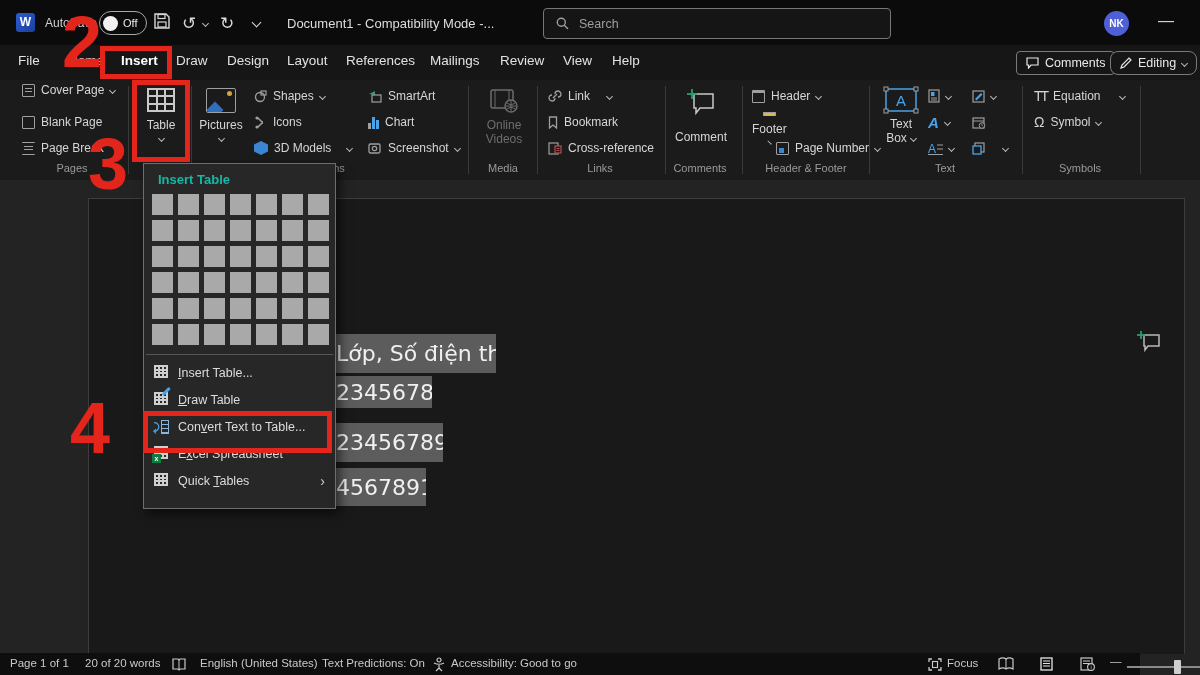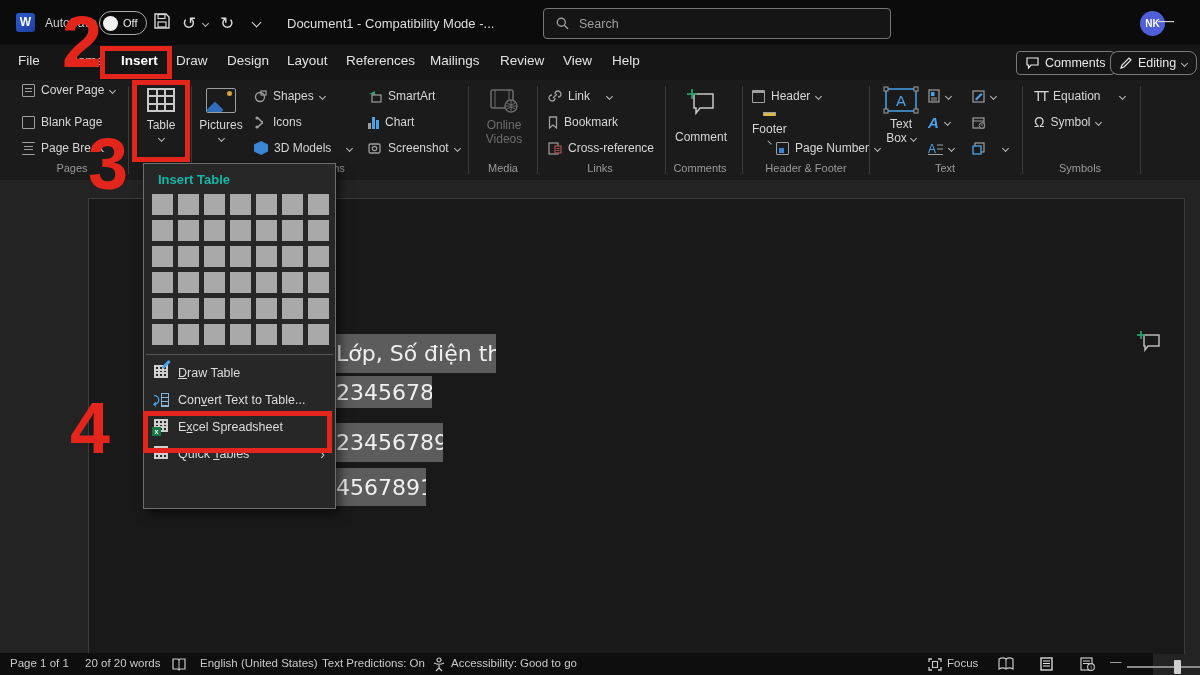--- a/index.html
+++ b/index.html
@@ -18,21 +18,21 @@
   .togglelabel{font-size:11px;color:#e8e8e8;margin-left:5px;}
   .qicon{position:absolute;top:12px;font-size:17px;color:#d9d9d9;}
   .chev{display:inline-block;width:6px;height:6px;border-right:1.4px solid #b9b9b9;
         border-bottom:1.4px solid #b9b9b9;transform:rotate(45deg);}
   .chev.sm{width:4px;height:4px;}
   .doctitle{position:absolute;left:287px;top:16px;font-size:13px;color:#dedede;white-space:nowrap;}
   .searchbox{position:absolute;left:543px;top:8px;width:346px;height:29px;border:1px solid #777;
              border-radius:4px;background:#151515;display:flex;align-items:center;text-align:right;}
   .searchtext{font-size:12.5px;color:#9f9f9f;margin-left:10px;}
   .avatar{position:absolute;left:1104px;top:11px;width:25px;height:25px;border-radius:50%;
-          background:#4e5fd7;color:#fff;font-size:10px;font-weight:bold;text-align:center;line-height:25px;margin-left:36px;}
+          background:#4e5fd7;color:#fff;font-size:10px;font-weight:bold;text-align:center;line-height:25px;}
   .minbtn{position:absolute;left:1158px;top:12px;font-size:16px;color:#d9d9d9;}
   
   .tabrow{position:absolute;left:0;top:45px;width:1200px;height:35px;background:#161616;}
   .tab{position:absolute;top:8px;font-size:13.5px;color:#e2e2e2;}
   .tab.active{color:#fff;font-weight:bold;}
   .underline{position:absolute;top:31px;height:2.5px;background:#8aa8c7;border-radius:2px;}
   .pillbtn{position:absolute;top:6px;height:22px;border:1px solid #7a7a7a;border-radius:4px;
            display:flex;align-items:center;padding:0 9px;font-size:12.5px;color:#e8e8e8;gap:6px;background:#161616;}
   
   .ribbon{position:absolute;left:0;top:80px;width:1200px;height:100px;background:#1b1b1b;border-bottom:1px solid #000;}
@@ -76,21 +76,21 @@
   .pencil{position:absolute;right:-2px;top:-2px;width:10px;height:2.5px;background:#4aa3e8;transform:rotate(-45deg);border-radius:1px;}
   .cvt-arrow{position:absolute;left:-1px;top:2px;color:#4aa3e8;font-size:11px;font-weight:bold;}
   .cvt-col{position:absolute;right:0;top:1px;width:6px;height:12px;border:1px solid #8ab4d8;display:flex;flex-direction:column;}
   .cvt-col i{flex:1;border-bottom:0.5px solid #8ab4d8;}
   
   .rednum{position:absolute;color:#e3251b;font-weight:bold;font-size:72px;z-index:30;line-height:1;
           font-family:"Liberation Sans",sans-serif;}
   .redbox{position:absolute;border:5px solid #e3251b;z-index:30;box-sizing:border-box;}
   
   .statusbar{position:absolute;left:0;top:653px;width:1140px;height:22px;background:#0e0e0e;
-             display:flex;align-items:center;font-size:11.5px;color:#c9c9c9;padding-left:13px;}
+             display:flex;align-items:center;font-size:11.5px;color:#c9c9c9;}
   .sb{position:absolute;top:4px;white-space:nowrap;}
   .zoomtrack{position:absolute;left:1127px;top:13px;width:73px;height:1.5px;background:#8a8a8a;}
   .zoomhandle{position:absolute;left:1174px;top:7px;width:7px;height:14px;background:#cfcfcf;border-radius:1px;}
   svg{display:block;}
 </style>
 </head>
 <body>
 
 <div class="stage">
 
@@ -461,20 +461,36 @@
             <i></i>
             <i></i>
             <i></i>
             <i></i>
             <i></i>
             <i></i>
             <i></i>
             <i></i>
             <i></i>
           </span>
+        </span>
+      <span><span></span><span class="key">I</span><span>nsert Table...</span></span>
+    </div>
+    <div class="mitem">
+      <span class="micon">
+          <span class="mgrid">
+            <i></i>
+            <i></i>
+            <i></i>
+            <i></i>
+            <i></i>
+            <i></i>
+            <i></i>
+            <i></i>
+            <i></i>
+          </span>
           <span class="pencil"></span>
         </span>
       <span><span></span><span class="key">D</span><span>raw Table</span></span>
     </div>
     <div class="mitem">
       <span class="micon">
           <span class="cvt-arrow">⤸</span>
           <span class="cvt-col">
             <i></i>
             <i></i>

